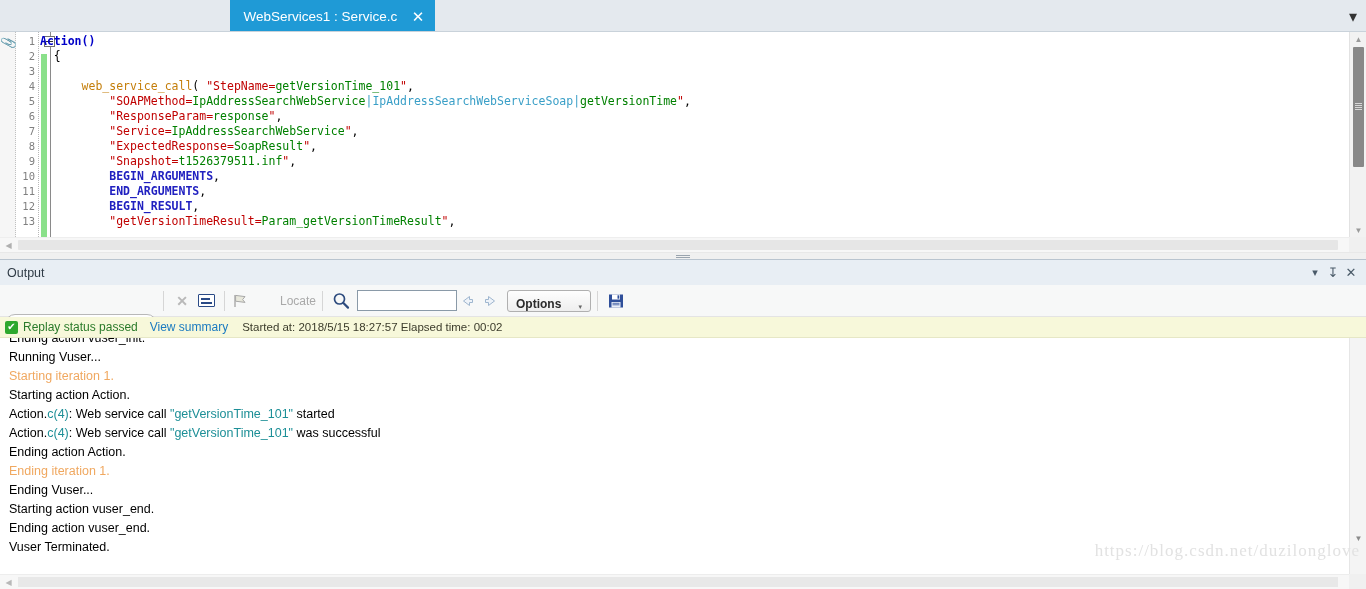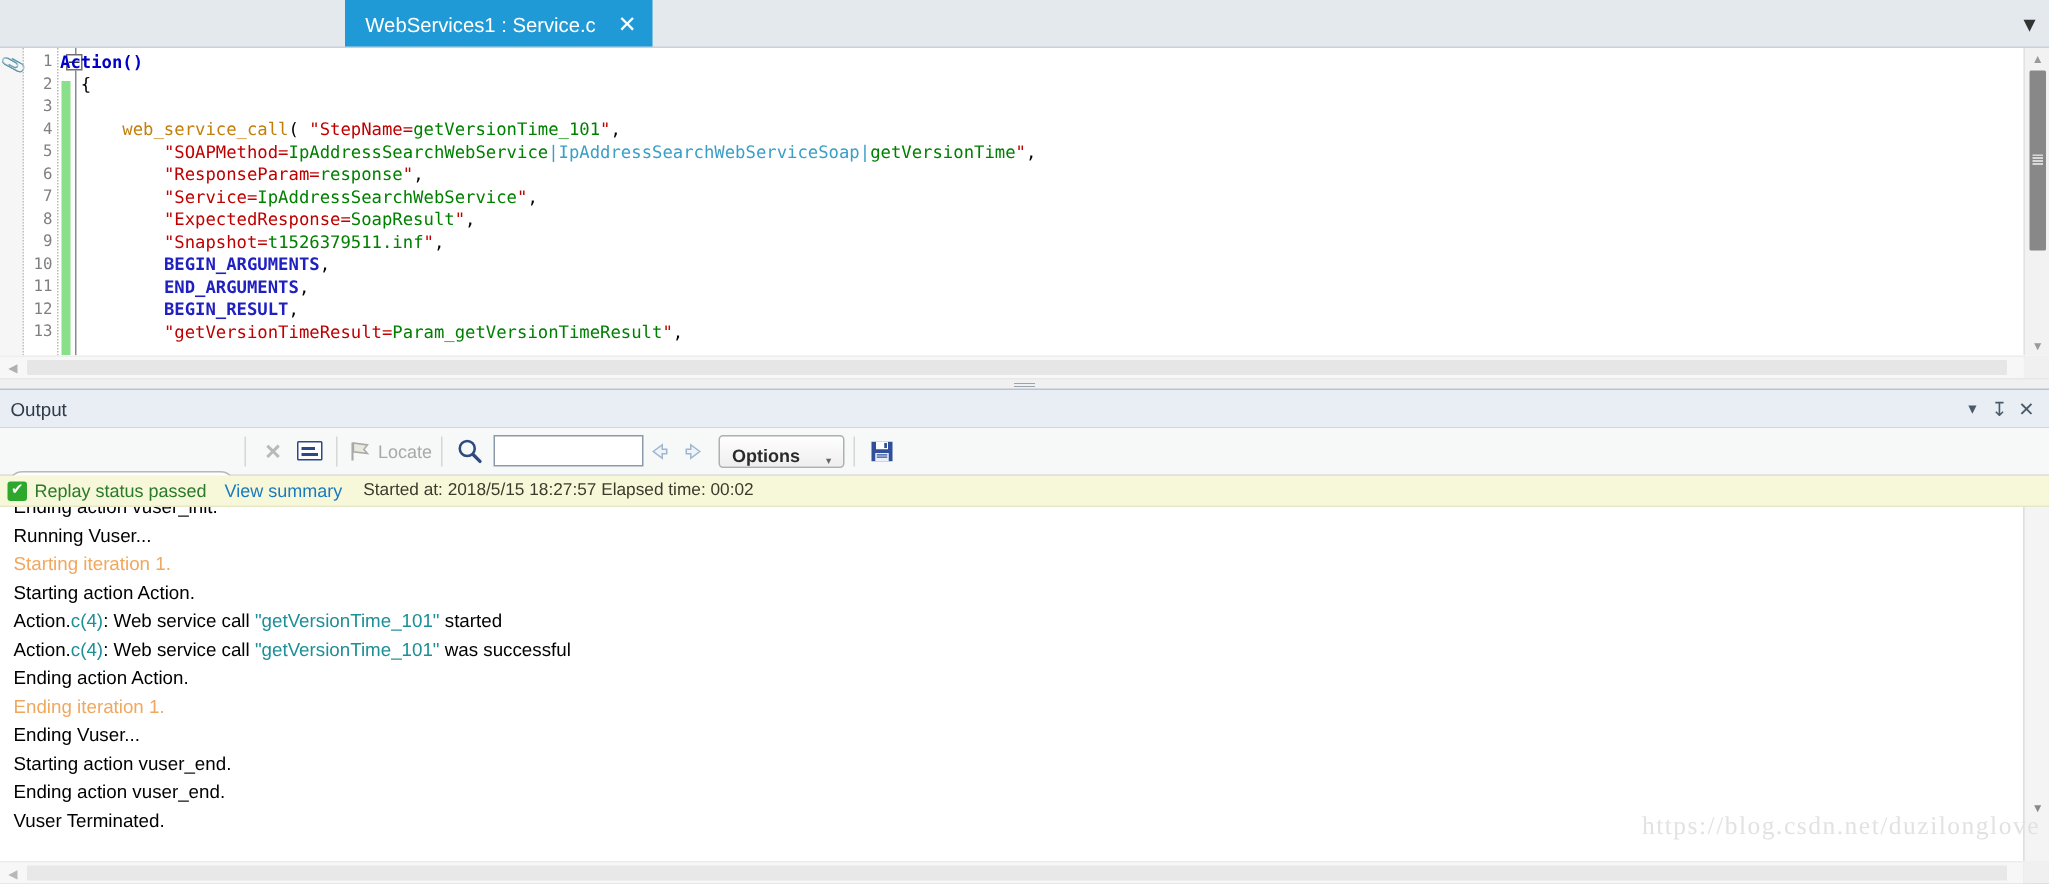--- a/index.html
+++ b/index.html
@@ -143,21 +143,21 @@
     cursor: ns-resize;
   }
   .splitter-grip {
     position: absolute; left: 676px; top: 2px; width: 14px; height: 4px;
     background: repeating-linear-gradient(to bottom,#9aa4ae 0 1px,transparent 1px 2px);
   }
 
   
   .output-panel {
     position: absolute; left: 0; top: 260px; width: 1366px; height: 329px;
-    background: #8b5cf6;
+    background: #737373;
   }
   .out-titlebar {
     position: absolute; left: 0; top: 0; width: 1366px; height: 25px;
     background: #e8eef4;
     display: flex; align-items: center;
   }
   .out-title {
     margin-left: 7px; font-size: 12.5px; color: #2f3b46;
   }
   .out-title-spacer { flex: 1; }
@@ -194,21 +194,21 @@
     width: 17px; height: 13px; border: 1.6px solid #2a4a86; border-radius: 1px;
     position: relative; background: #fff;
   }
   .ico-wrap::before {
     content: ""; position: absolute; left: 2px; top: 3px; width: 9px; height: 1.6px; background: #2a4a86;
   }
   .ico-wrap::after {
     content: ""; position: absolute; left: 2px; top: 7px; width: 11px; height: 1.6px; background: #2a4a86;
   }
   .locate-grp {
-    display: flex; align-items: center; cursor: pointer;
+    display: flex; align-items: center; cursor: pointer; gap: 28px;
   }
   .flag-ico { width: 18px; height: 18px; margin-right: 3px; }
   .locate-txt { font-size: 12px; color: #a9a9a9; }
   .search-ico { width: 20px; height: 20px; }
   .search-box {
     width: 100px; height: 21px; background: #ffffff;
     border: 1px solid #8a9aa8; margin-left: 4px;
   }
   .nav-arrow {
     width: 22px; height: 22px; display: flex; align-items: center; justify-content: center;

